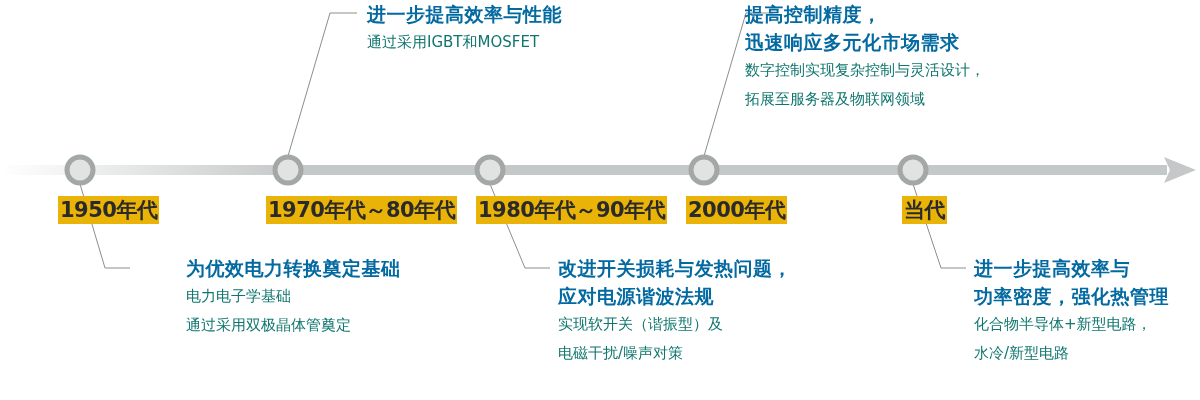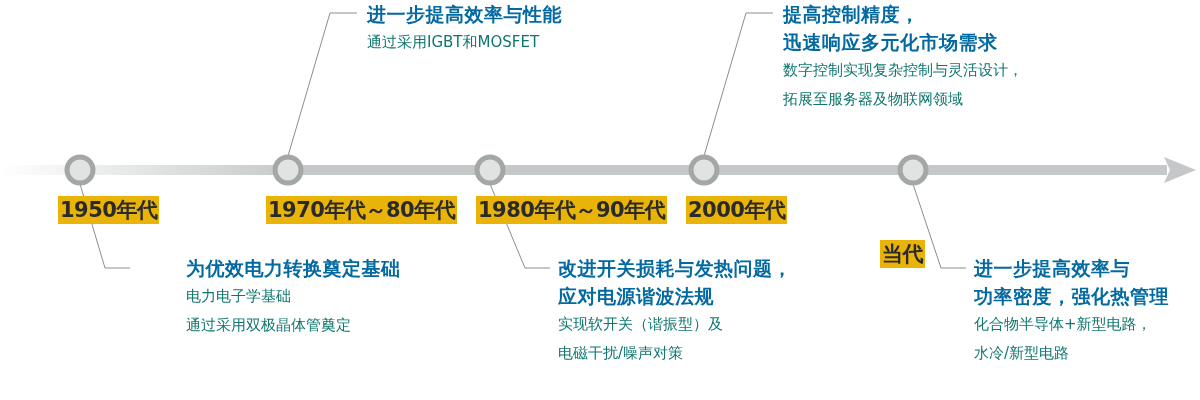--- a/index.html
+++ b/index.html
@@ -91,41 +91,41 @@
       <circle cx="490" cy="170" r="13" fill="#e1e2e2" stroke="#a3a8a7" stroke-width="5"></circle>
       <circle cx="704" cy="170" r="13" fill="#e1e2e2" stroke="#a3a8a7" stroke-width="5"></circle>
       <circle cx="913" cy="170" r="13" fill="#e1e2e2" stroke="#a3a8a7" stroke-width="5"></circle>
     </g>
   </svg>
 
   <div class="node-label" style="left:58px;">1950年代</div>
   <div class="node-label" style="left:266px;">1970年代～80年代</div>
   <div class="node-label" style="left:476px;">1980年代～90年代</div>
   <div class="node-label" style="left:686px;">2000年代</div>
-  <div class="node-label" style="left:880px;margin-top:44px;">当代</div>
+  <div class="node-label" style="left:902px;">当代</div>
 
   <div class="callout" style="left:138px; top:254px;margin-left:48px;">
     <div class="title">为优效电力转换奠定基础</div>
     <div class="desc">电力电子学基础</div>
     <div class="desc">通过采用双极晶体管奠定</div>
   </div>
 
   <div class="callout" style="left:367px; top:0px;">
     <div class="title">进一步提高效率与性能</div>
     <div class="desc">通过采用IGBT和MOSFET</div>
   </div>
 
   <div class="callout" style="left:558px; top:254px;">
     <div class="title">改进开关损耗与发热问题，</div>
     <div class="title">应对电源谐波法规</div>
     <div class="desc">实现软开关（谐振型）及</div>
     <div class="desc">电磁干扰/噪声对策</div>
   </div>
 
-  <div class="callout" style="left:783px; top:0px;">
+  <div class="callout" style="left:745px; top:0px;">
     <div class="title">提高控制精度，</div>
     <div class="title">迅速响应多元化市场需求</div>
     <div class="desc">数字控制实现复杂控制与灵活设计，</div>
     <div class="desc">拓展至服务器及物联网领域</div>
   </div>
 
   <div class="callout" style="left:974px; top:254px;">
     <div class="title">进一步提高效率与</div>
     <div class="title">功率密度，强化热管理</div>
     <div class="desc">化合物半导体+新型电路，</div>

